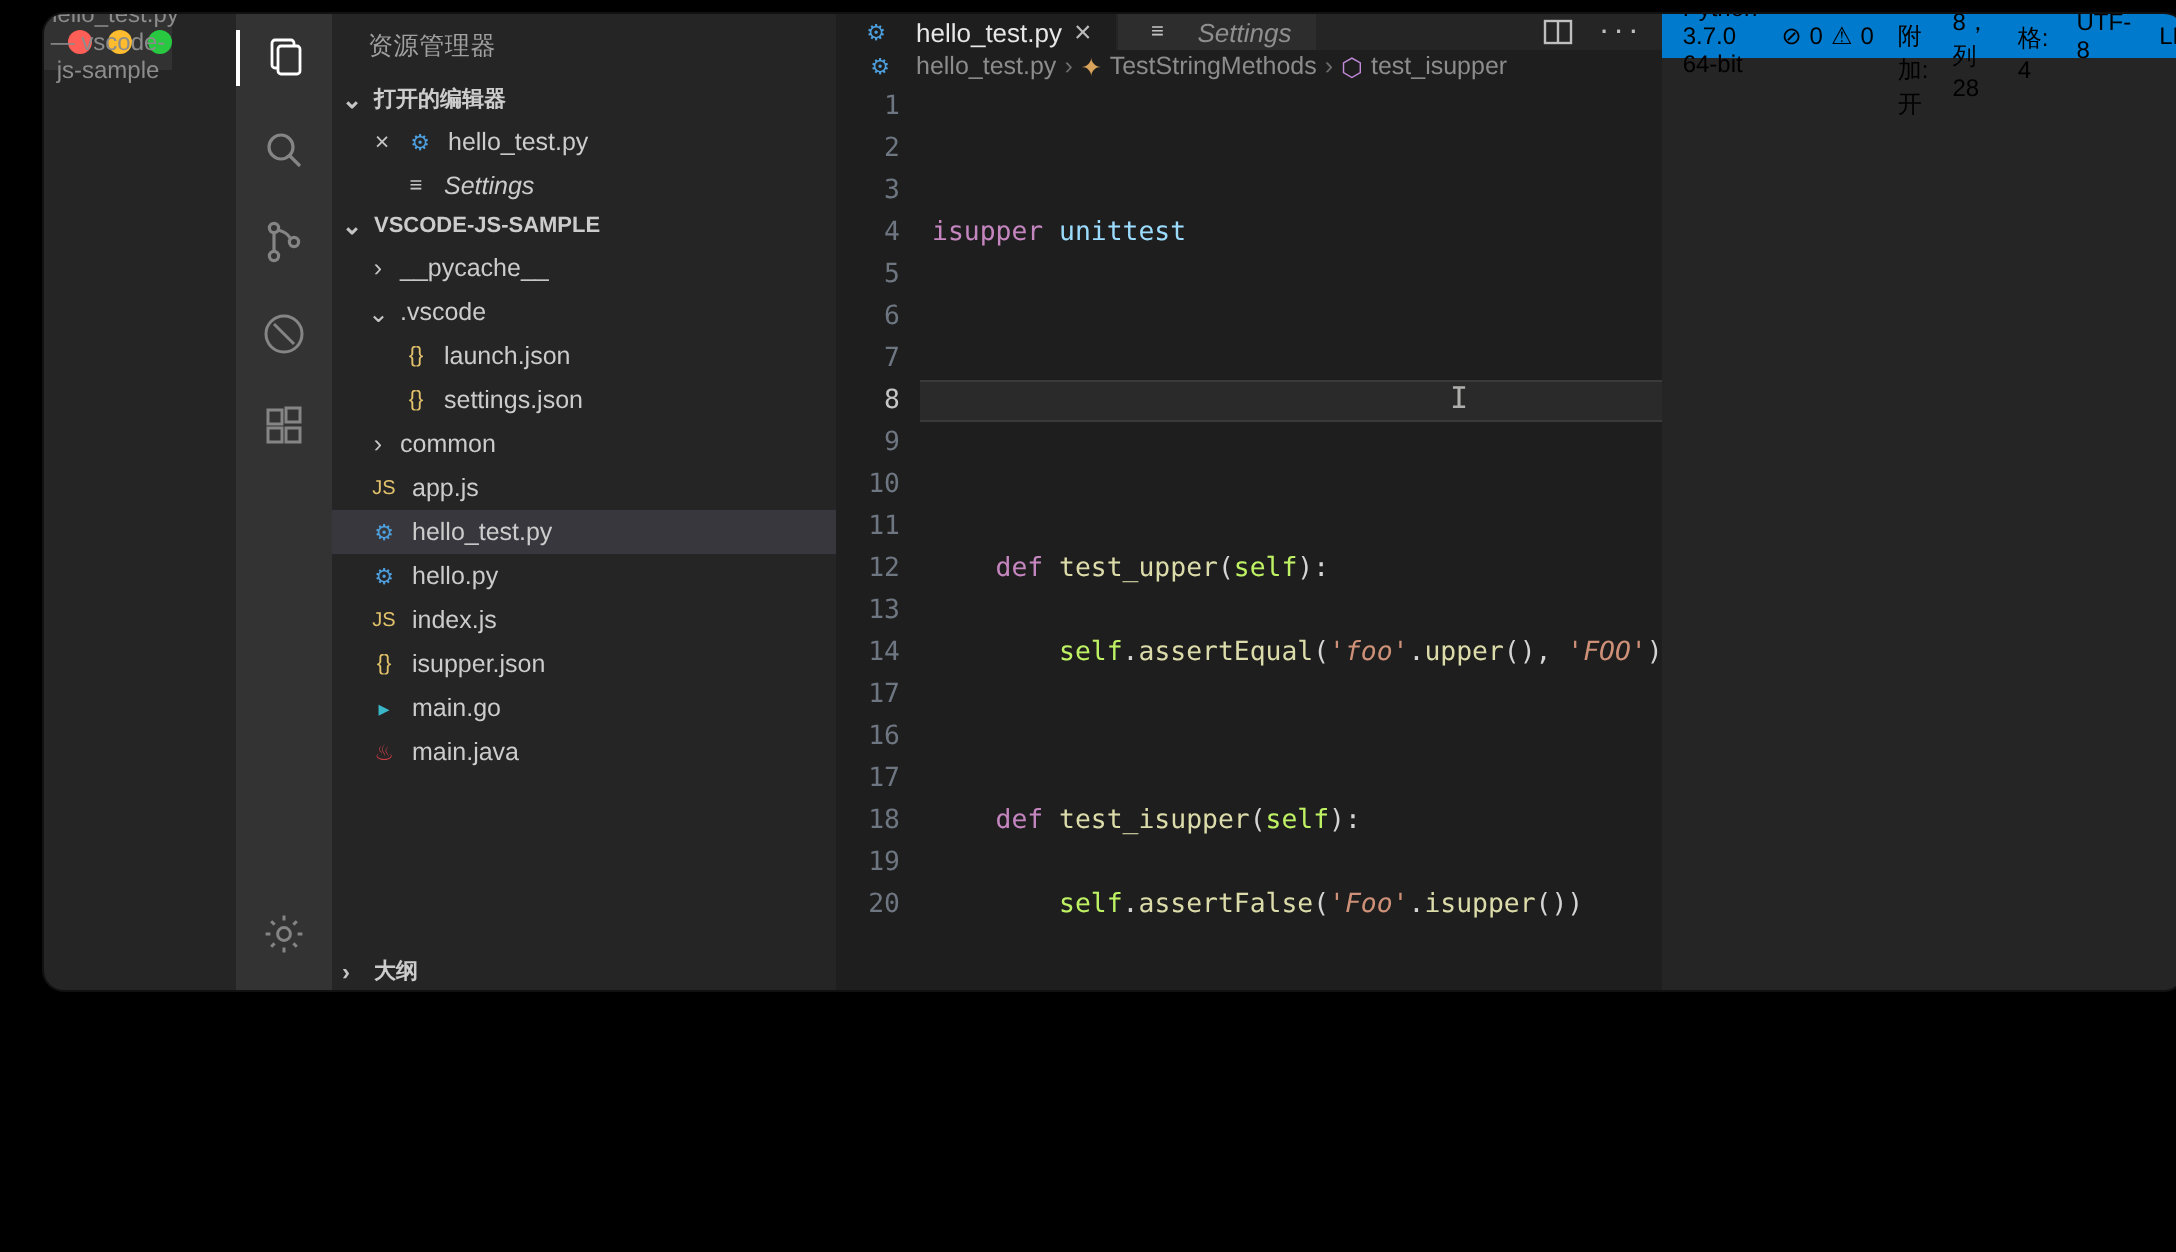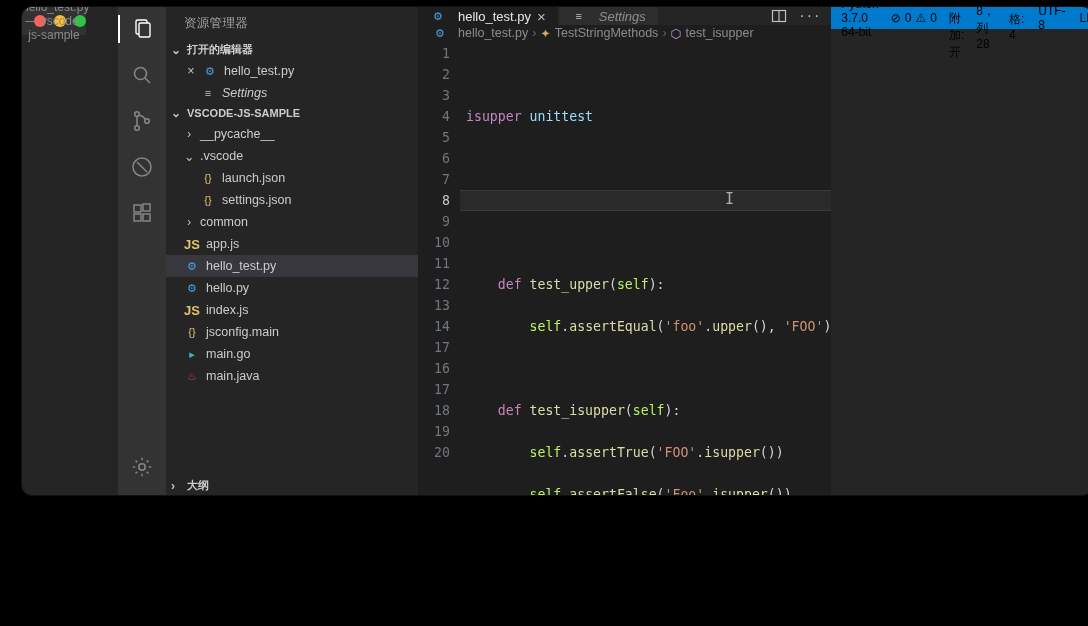--- a/index.html
+++ b/index.html
@@ -21,21 +21,21 @@
   .sidebar-title { padding: 8px 18px; color: #a0a0a0; letter-spacing: .3px; }
   .section-header { display: flex; align-items: center; padding: 2px 5px; color: #cccccc; font-weight: 600; font-size: 11px; cursor: pointer; }
   .chev { width: 14px; font-size: 12px; color: #c5c5c5; margin-right: 2px; }
   .tree { padding-top: 1px; }
   .tree-row { display: flex; align-items: center; height: 22px; padding-left: 16px; cursor: pointer; color: #cccccc; }
   .tree-row.indented1 { padding-left: 18px; }
   .tree-row.indented2 { padding-left: 34px; }
   .tree-row.selected { background: #37373d; }
   .tree-ico { width: 16px; height: 16px; display: inline-flex; align-items: center; justify-content: center; margin-right: 6px; font-size: 11px; }
   .ico-py { color: #4d9fdd; }
-  .ico-js { color: #e2c26b; font-weight:700; font-size:13px; }
+  .ico-js { color: #e2c26b; font-weight:400; font-size:10px; }
   .ico-json { color: #e2c26b; }
   .ico-go { color: #39b8c9; }
   .ico-java { color: #cc3e44; }
   .ico-settings { color: #c5c5c5; }
   .close-x { color: #c5c5c5; width: 14px; text-align:center; margin-right:4px;}
   .sidebar .outline { margin-top: auto; }
   .editor-area { flex: 1; background: #1e1e1e; display: flex; flex-direction: column; min-width: 0; }
   .tabs { height: 35px; background: #252526; display: flex; align-items: stretch; }
   .tab { display: flex; align-items: center; padding: 0 12px; gap: 6px; color: #8f8f8f; background: #2d2d2d; border-right: 1px solid #252526; cursor: pointer; font-size: 13px; }
   .tab.active { background: #1e1e1e; color: #e7e7e7; }
@@ -48,21 +48,21 @@
   .code-body { flex: 1; display: flex; font-family: "Menlo","Consolas",monospace; font-size: 13.2px; line-height: 21px; }
   .gutter { width: 48px; text-align: right; color: #6e7681; padding-right: 16px; padding-top: 2px; user-select: none; }
   .gutter .ln { height: 21px; }
   .gutter .ln.current { color: #c6c6c6; }
   .code { flex: 1; padding-top: 2px; color: #d2c6a4; white-space: pre; position: relative; }
   .code .line { height: 21px; }
   .code .current-line { background: #2a2a2a; position:absolute; left:-6px; right:0; height:21px; top:149px; border:1px solid #3a3a3a; border-left:none; border-right:none; }
   .kw { color: #c586c0; }
   .cls { color: #4ec9b0; }
   .fn { color: #dcdcaa; }
-  .str { color: #ce9178; }
+  .str { color: #ce9178; font-style: italic; }
   .id { color: #9cdcfe; }
   .pn { color: #d4d4d4; }
   .self { color: #bef264; }
   .cursor-caret { position:absolute; left: 259px; top: 148px; color:#aeafad; font-size:15px; }
   .statusbar { height: 22px; background: #007acc; display: flex; align-items: center; color: #000000; font-size: 12px; padding: 0 10px; gap: 12px; }
   .sb-item { display: flex; align-items: center; gap: 4px; cursor: pointer; }
   .sb-right { margin-left: auto; display: flex; gap: 14px; align-items:center;}
   svg { display: block; }
   .folder-chev{ display:inline-block; width:10px; text-align:center; color:#c5c5c5}
 </style>
@@ -181,21 +181,21 @@
         <div class="tree-row indented1">
             <span class="tree-ico ico-py">⚙</span>
             <span>hello.py</span>
           </div>
         <div class="tree-row indented1">
             <span class="tree-ico ico-js">JS</span>
             <span>index.js</span>
           </div>
         <div class="tree-row indented1">
             <span class="tree-ico ico-json">{}</span>
-            <span>jsconfig.main</span>
+            <span>isupper.json</span>
           </div>
         <div class="tree-row indented1">
             <span class="tree-ico ico-go">▸</span>
             <span>main.go</span>
           </div>
         <div class="tree-row indented1">
             <span class="tree-ico ico-java">♨</span>
             <span>main.java</span>
           </div>
       </div>
@@ -266,21 +266,20 @@
 <div class="current-line"></div>
 <span class="cursor-caret">I</span>
 <div class="line"><span class="kw">isupper</span> <span class="id">unittest</span></div>
 <div class="line"></div>
 <div class="line"><span class="kw">class</span> <span class="cls">TestStringMethods</span><span class="pn">(</span><span class="id">unittest</span><span class="pn">.</span><span class="cls">TestCase</span><span class="pn">):</span></div>
 <div class="line"></div>
 <div class="line">    <span class="kw">def</span> <span class="fn">test_upper</span><span class="pn">(</span><span class="self">self</span><span class="pn">):</span></div>
 <div class="line">        <span class="self">self</span><span class="pn">.</span><span class="fn">assertEqual</span><span class="pn">(</span><span class="str">'foo'</span><span class="pn">.</span><span class="fn">upper</span><span class="pn">(), </span><span class="str">'FOO'</span><span class="pn">)</span></div>
 <div class="line"></div>
 <div class="line">    <span class="kw">def</span> <span class="fn">test_isupper</span><span class="pn">(</span><span class="self">self</span><span class="pn">):</span></div>
-<div class="line">        <span class="self">self</span><span class="pn">.</span><span class="fn">assertTrue</span><span class="pn">(</span><span class="str">'FOO'</span><span class="pn">.</span><span class="fn">isupper</span><span class="pn">())</span></div>
 <div class="line">        <span class="self">self</span><span class="pn">.</span><span class="fn">assertFalse</span><span class="pn">(</span><span class="str">'Foo'</span><span class="pn">.</span><span class="fn">isupper</span><span class="pn">())</span></div>
 <div class="line"></div>
 
 
 
 
 
 
 
 

